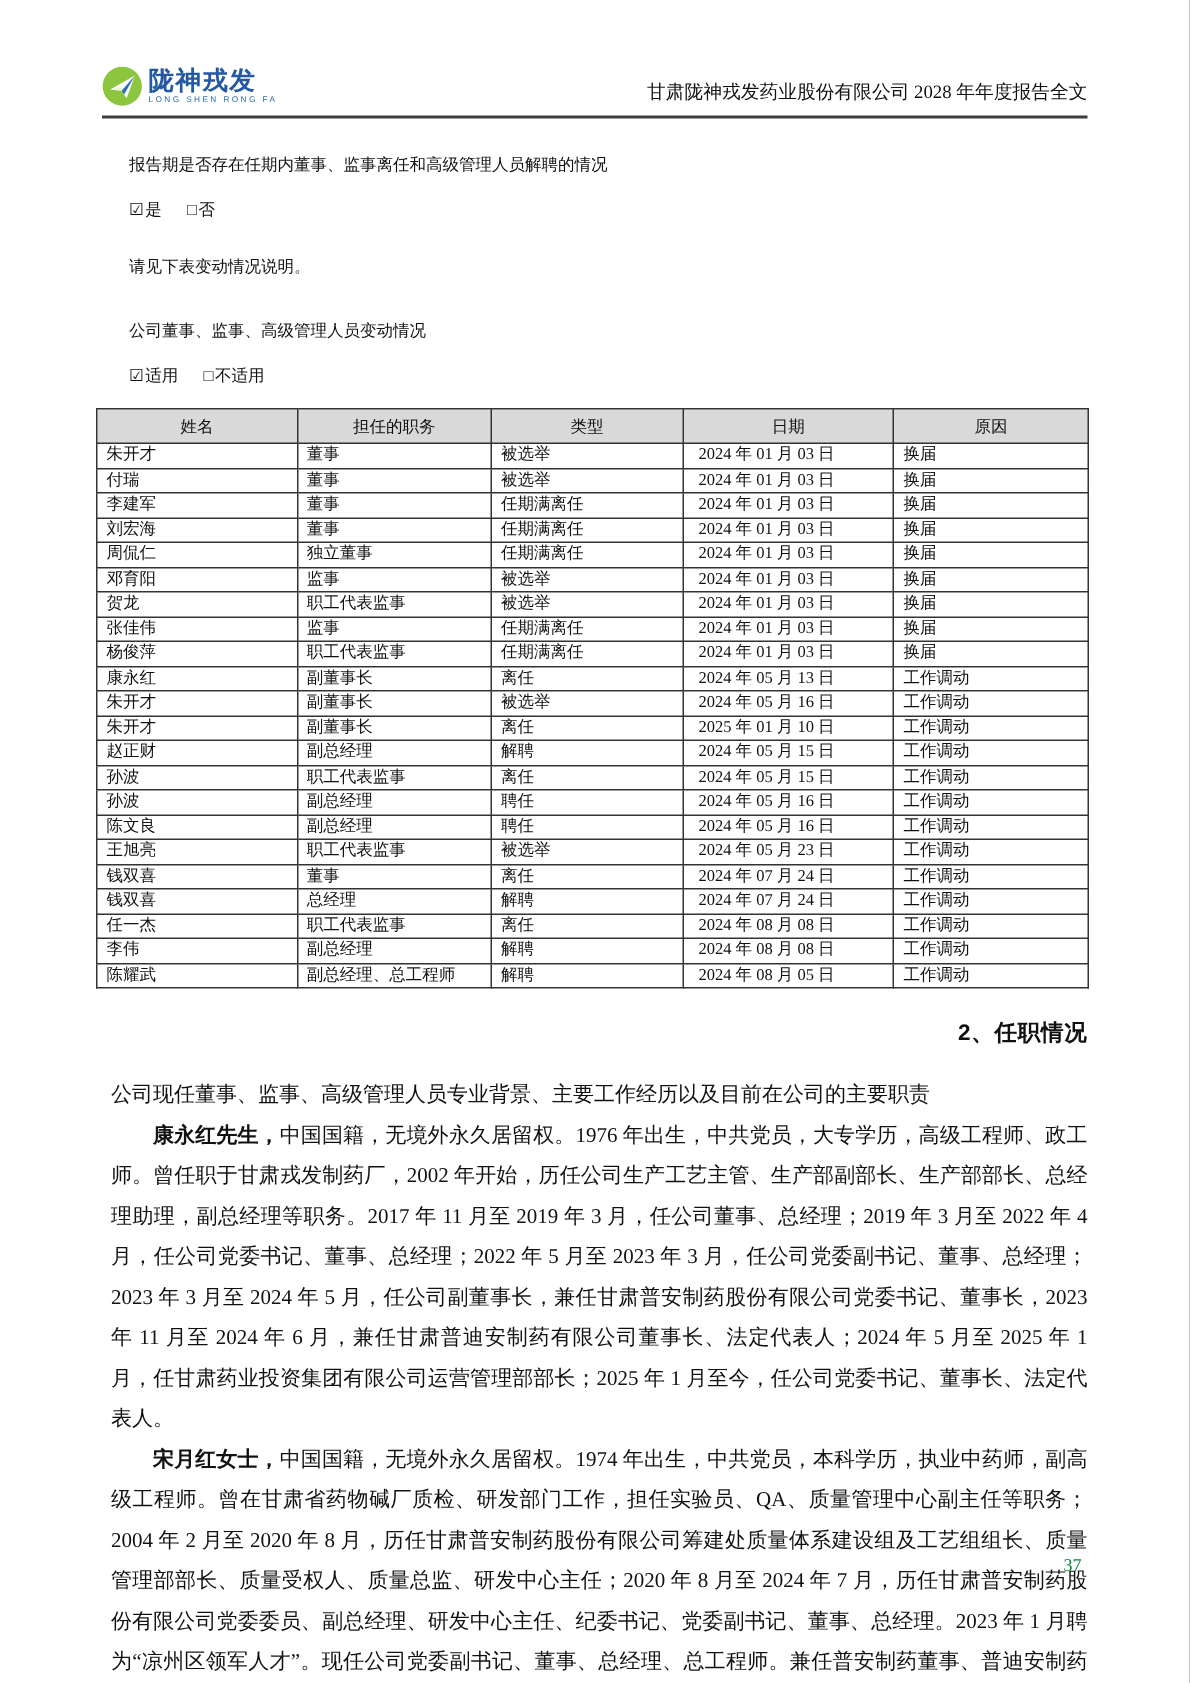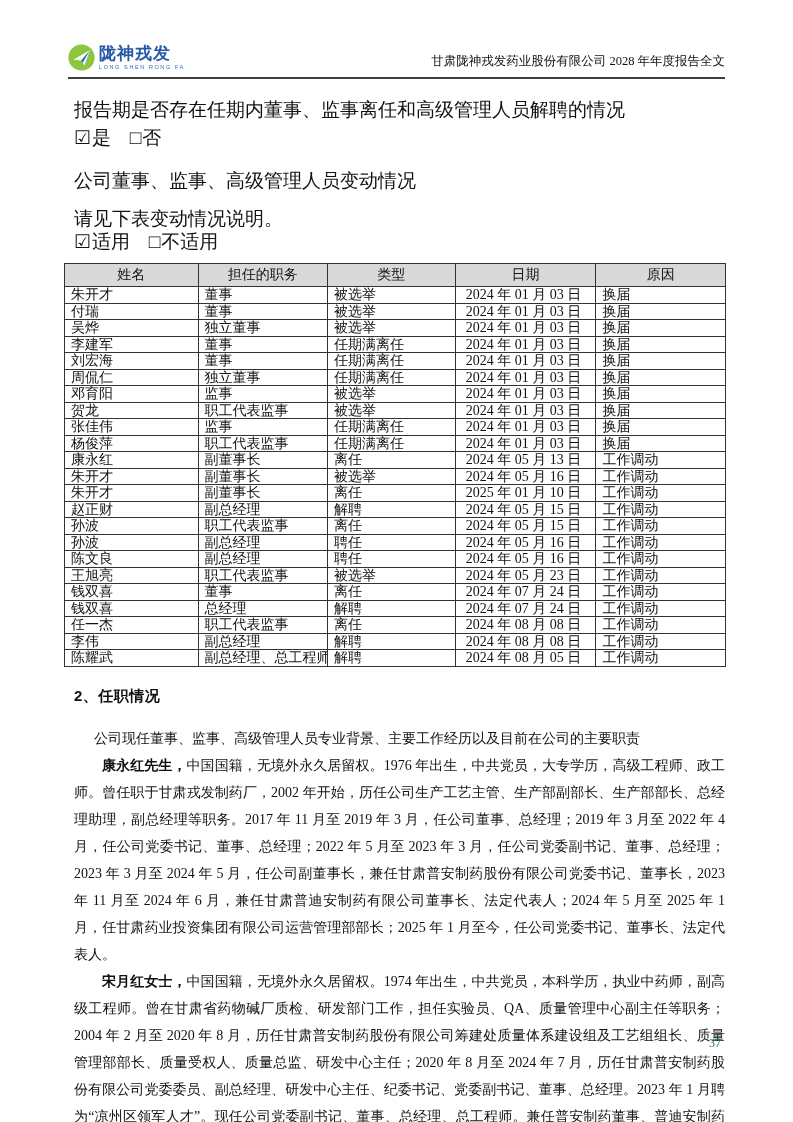--- a/index.html
+++ b/index.html
@@ -29,36 +29,36 @@
     font-family:"Liberation Sans","DejaVu Sans",sans-serif;
     font-weight:bold;font-size:17px;line-height:18px;color:#2458a4;letter-spacing:1px;
   }
   .logo-en{
     font-family:"Liberation Sans","DejaVu Sans",sans-serif;
     font-size:5.5px;letter-spacing:1.6px;color:#2e6eb5;margin-top:1px;
   }
   .doc-title{font-size:12.5px;line-height:16px;padding-bottom:2px;}
   
   .content{margin:0 68px;}
-  .line{margin:0;padding-left:6px;font-size:19px;line-height:18px;}
+  .line{margin:12px;padding-left:6px;font-size:11px;line-height:18px;}
   .q{margin-top:22px;}
   .cbline{margin-top:10px;}
   .cbitem{margin-right:14px;}
   .cbitem .glyph{margin-right:1px;}
   .note{margin-top:20px;}
   .caption{margin-top:25px;}
   .cbline2{margin-top:5px;}
   
   table.report{
     width:662px;
     margin-left:-4px;
     margin-top:12px;
     border-collapse:collapse;
     table-layout:fixed;
-    font-size:14px;
+    font-size:11px;
   }
   table.report th{
     background:#d9d9d9;
     border:1px solid #333;
     font-weight:normal;
     text-align:center;
     height:22px;
     padding:0 2px;
   }
   table.report td{
@@ -71,29 +71,30 @@
   }
   table.report td:nth-child(4){padding-left:10px;}
   
   h2.sec{
     margin:20px 0 12px;
     padding-left:6px;
     font-size:15px;
     font-family:"Liberation Sans","DejaVu Sans",sans-serif;
     font-weight:bold;
     letter-spacing:0.5px;
+    text-align:right;
   }
   .para{
     margin:0;
     font-size:14px;
     line-height:27px;
     text-align:justify;
     padding-left:6px;
   }
-  .intro{margin-top:19px;margin-left:20px;}
+  .intro{margin-top:19px;}
   .bio{text-indent:2em;}
   .pageno{
     position:absolute;
     right:72px;
     top:1036px;
     font-size:12px;
     color:#15803d;
   }
 </style>
 </head>
@@ -119,23 +120,23 @@
 
   <div class="content">
 
     <p class="line q">报告期是否存在任期内董事、监事离任和高级管理人员解聘的情况</p>
 
     <p class="line cbline">
       <span class="cbitem"><span class="glyph">☑</span><span>是</span></span>
       <span class="cbitem"><span class="glyph">□</span><span>否</span></span>
     </p>
 
+    <p class="line note">请见下表变动情况说明。</p>
+
     <p class="line caption">公司董事、监事、高级管理人员变动情况</p>
-
-    <p class="line note">请见下表变动情况说明。</p>
 
     <p class="line cbline2">
       <span class="cbitem"><span class="glyph">☑</span><span>适用</span></span>
       <span class="cbitem"><span class="glyph">□</span><span>不适用</span></span>
     </p>
 
     <table class="report">
       <colgroup>
         <col style="width:20.2%">
           <col style="width:19.6%">
@@ -161,27 +162,20 @@
             <td>换届</td>
           </tr>
           <tr>
             <td>付瑞</td>
             <td>董事</td>
             <td>被选举</td>
             <td>2024 年 01 月 03 日</td>
             <td>换届</td>
           </tr>
           <tr>
-            <td>吴烨</td>
-            <td>独立董事</td>
-            <td>被选举</td>
-            <td>2024 年 01 月 03 日</td>
-            <td>换届</td>
-          </tr>
-          <tr>
             <td>李建军</td>
             <td>董事</td>
             <td>任期满离任</td>
             <td>2024 年 01 月 03 日</td>
             <td>换届</td>
           </tr>
           <tr>
             <td>刘宏海</td>
             <td>董事</td>
             <td>任期满离任</td>

